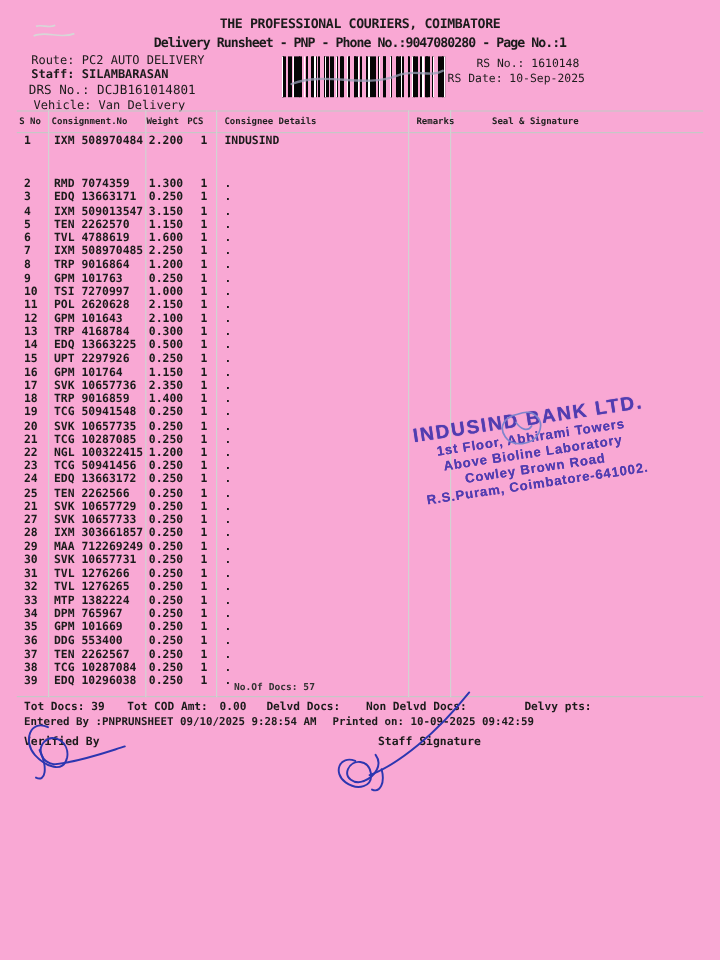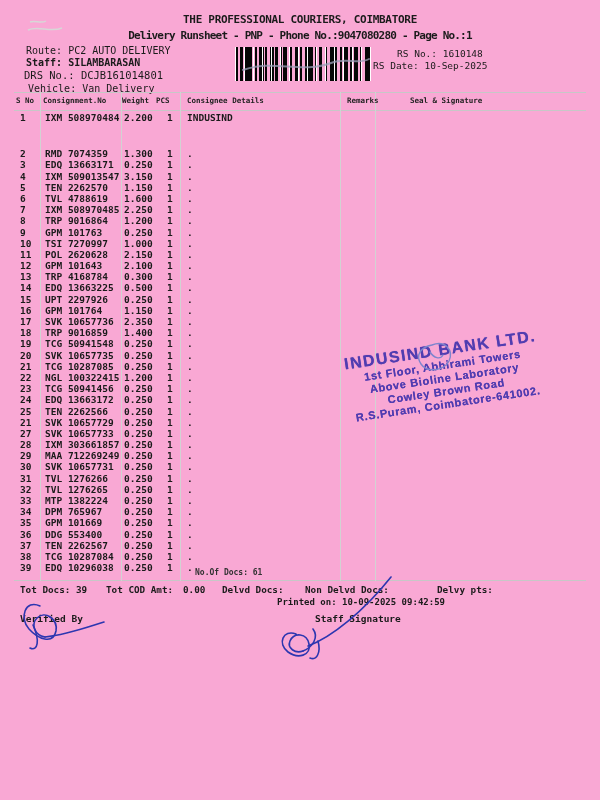--- a/index.html
+++ b/index.html
@@ -359,30 +359,31 @@
       </div>
       <div class="trow">
         <span class="cell-sno">39</span>
         <span class="cell-cn">EDQ 10296038</span>
         <span class="cell-wt">0.250</span>
         <span class="cell-pcs">1</span>
         <span class="cell-consignee">.</span>
       </div>
     </div>
 
-  <div class="abs no-of-docs">No.Of Docs: 61</div>
+  <div class="abs no-of-docs">No.Of Docs: 57</div>
 
   <div class="abs totals t-totdocs">Tot Docs:</div>
   <div class="abs totals t-totdocsv">39</div>
   <div class="abs totals t-cod">Tot COD Amt:</div>
   <div class="abs totals t-codv">0.00</div>
   <div class="abs totals t-delvd">Delvd Docs:</div>
   <div class="abs totals t-nondelvd">Non Delvd Docs:</div>
   <div class="abs totals t-delvy">Delvy pts:</div>
 
+  <div class="abs entered">Entered By :PNPRUNSHEET 09/10/2025 9:28:54 AM</div>
   <div class="abs printed">Printed on: 10-09-2025 09:42:59</div>
   <div class="abs verified">Verified By</div>
   <div class="abs staffsig">Staff Signature</div>
 
   <div class="stamp" style="color: rgb(67, 52, 174);">
     <div class="s1">INDUSIND BANK LTD.</div>
     <div class="s2">1st Floor, Abhirami Towers</div>
     <div class="s2">Above Bioline Laboratory</div>
     <div class="s2">Cowley Brown Road</div>
     <div class="s2">R.S.Puram, Coimbatore-641002.</div>

